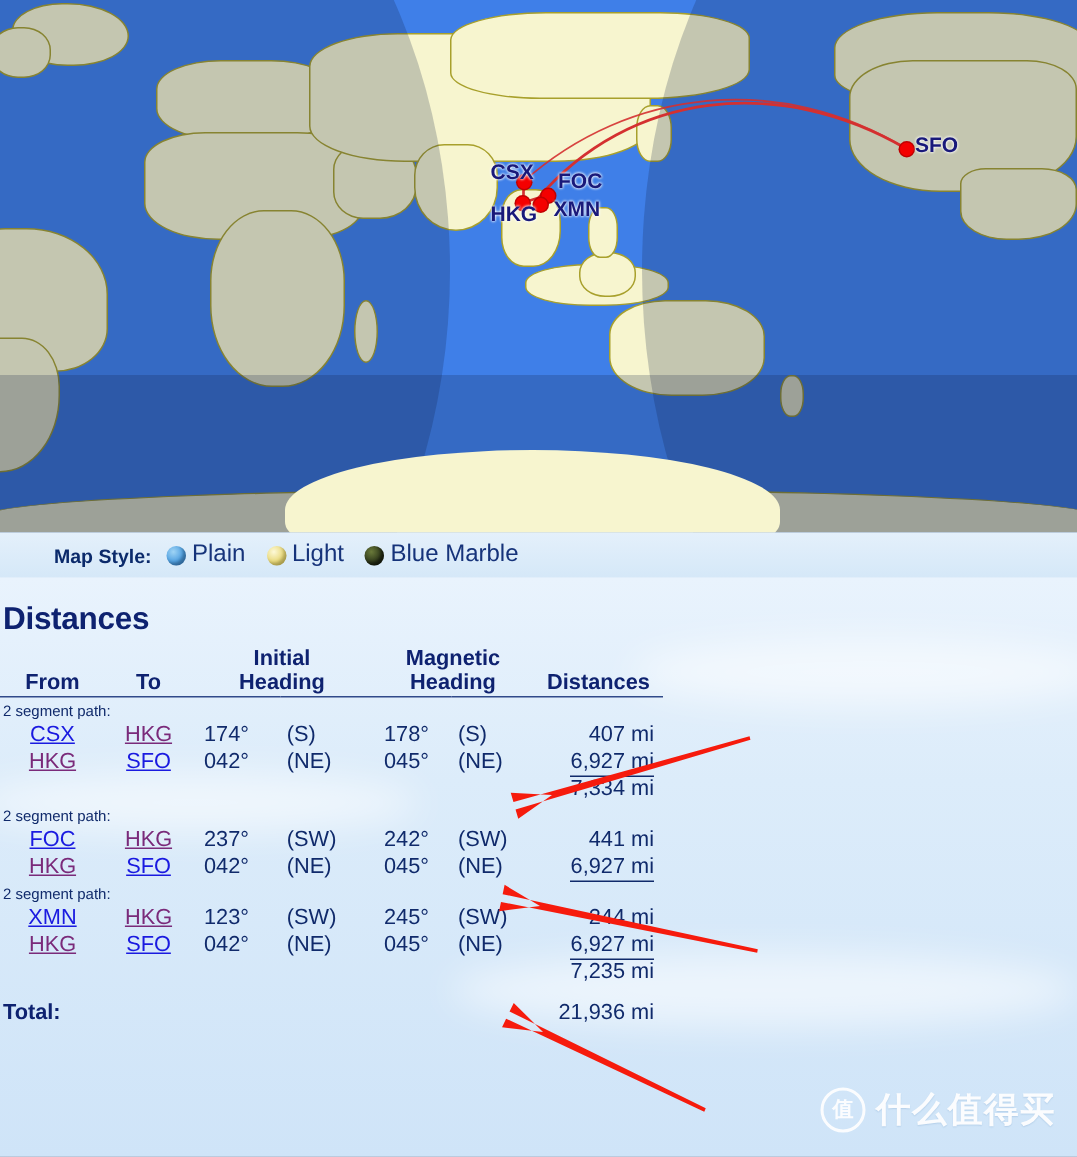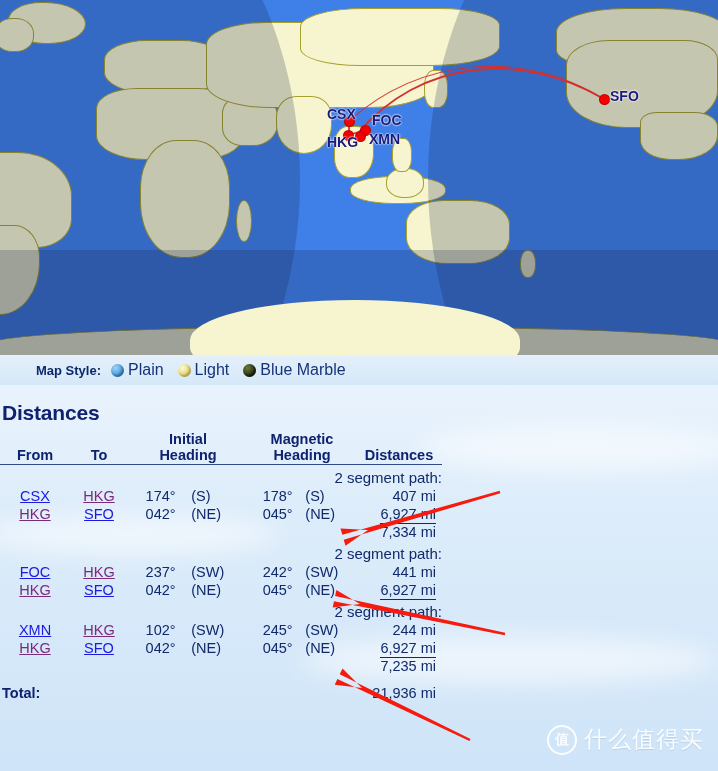--- a/index.html
+++ b/index.html
@@ -109,24 +109,24 @@
     line-height:1.08;
     color:#0e2270;
   }
   table.dist th.c-from{width:58px;}
   table.dist th.c-to{width:46px;}
   table.dist th.c-ih{width:108px;}
   table.dist th.c-mh{width:96px;}
   table.dist th.c-dist{width:74px;}
 
   td.pathlabel{
-    padding:4px 0 1px 2px;font-size:15px;color:#102a6b;text-align:right;
+    padding:4px 0 1px 2px;font-size:10px;color:#102a6b;text-align:left;
   }
   td.code{text-align:center;padding:1px 4px;}
-  td.deg{text-align:center;padding:1px 2px 1px 8px;white-space:nowrap;}
+  td.deg{text-align:left;padding:1px 2px 1px 8px;white-space:nowrap;}
   td.dir{text-align:left;padding:1px 4px;white-space:nowrap;}
   td.miles{text-align:right;padding:1px 6px 1px 2px;white-space:nowrap;}
   td.miles.sum-line span{border-bottom:1px solid #102a6b;padding-bottom:1px;}
   td.subtotal{text-align:right;padding:1px 6px 1px 2px;white-space:nowrap;}
 
   a.code-link{
     color:#1a1ae0;text-decoration:underline;font-weight:normal;
   }
   a.code-link.visited{color:#7a2a7a;}
 
@@ -146,21 +146,21 @@
   }
   #wm-badge{
     width:26px;height:26px;border-radius:50%;
     border:2px solid #ffffff;
     display:flex;align-items:center;justify-content:center;
     color:#ffffff;font-size:14px;font-weight:bold;
     margin-right:7px;
     font-family:"DejaVu Sans", sans-serif;
   }
   #wm-text{
-    color:#ffffff;font-size:23px;font-weight:normal;letter-spacing:1px;
+    color:#ffffff;font-size:23px;font-weight:bold;letter-spacing:1px;
     font-family:"DejaVu Sans", sans-serif;
     text-shadow:0 1px 1px rgba(120,160,200,.35);
   }
 </style>
 </head>
 <body>
 
 <div id="map-panel">
   <div class="ocean"></div>
 
@@ -310,21 +310,21 @@
           <td class="deg">045°</td>
           <td class="dir">(NE)</td>
           <td class="miles sum-line"><span>6,927 mi</span></td>
         </tr>
         <tr>
           <td class="pathlabel" colspan="7">2 segment path:</td>
         </tr>
         <tr>
           <td class="code"><a class="code-link" href="#">XMN</a></td>
           <td class="code"><a class="code-link visited" href="#">HKG</a></td>
-          <td class="deg">102°</td>
+          <td class="deg">123°</td>
           <td class="dir">(SW)</td>
           <td class="deg">245°</td>
           <td class="dir">(SW)</td>
           <td class="miles">244 mi</td>
         </tr>
         <tr>
           <td class="code"><a class="code-link visited" href="#">HKG</a></td>
           <td class="code"><a class="code-link" href="#">SFO</a></td>
           <td class="deg">042°</td>
           <td class="dir">(NE)</td>

